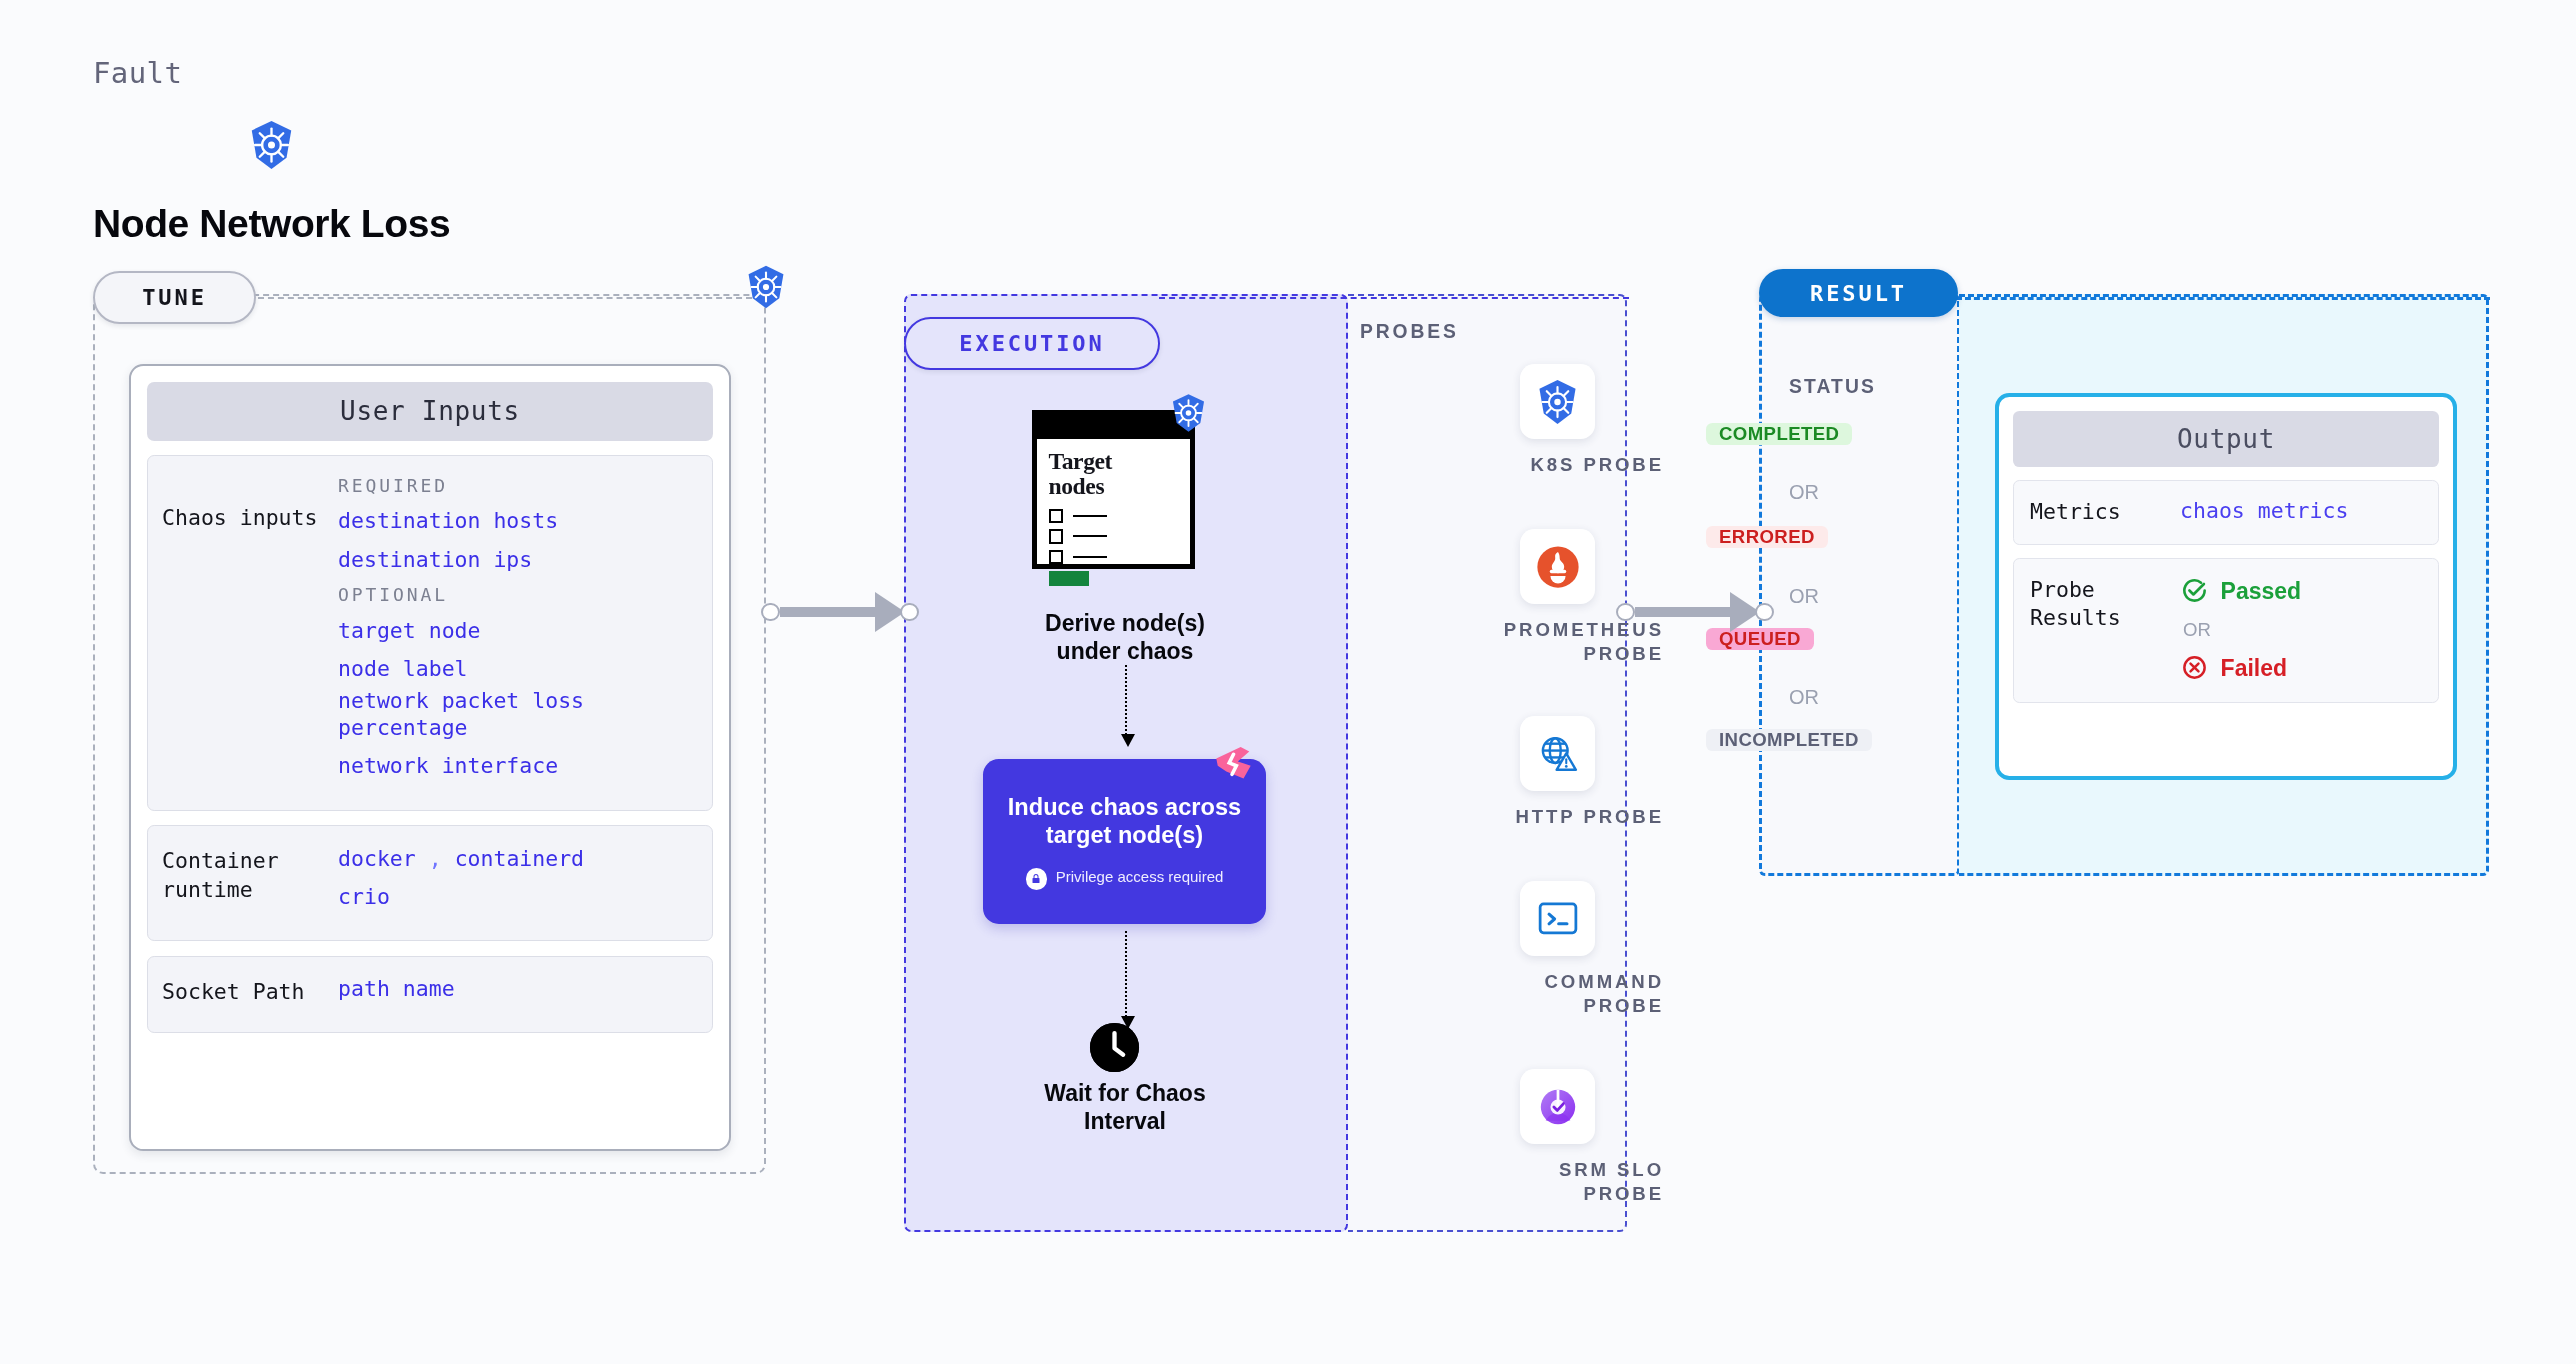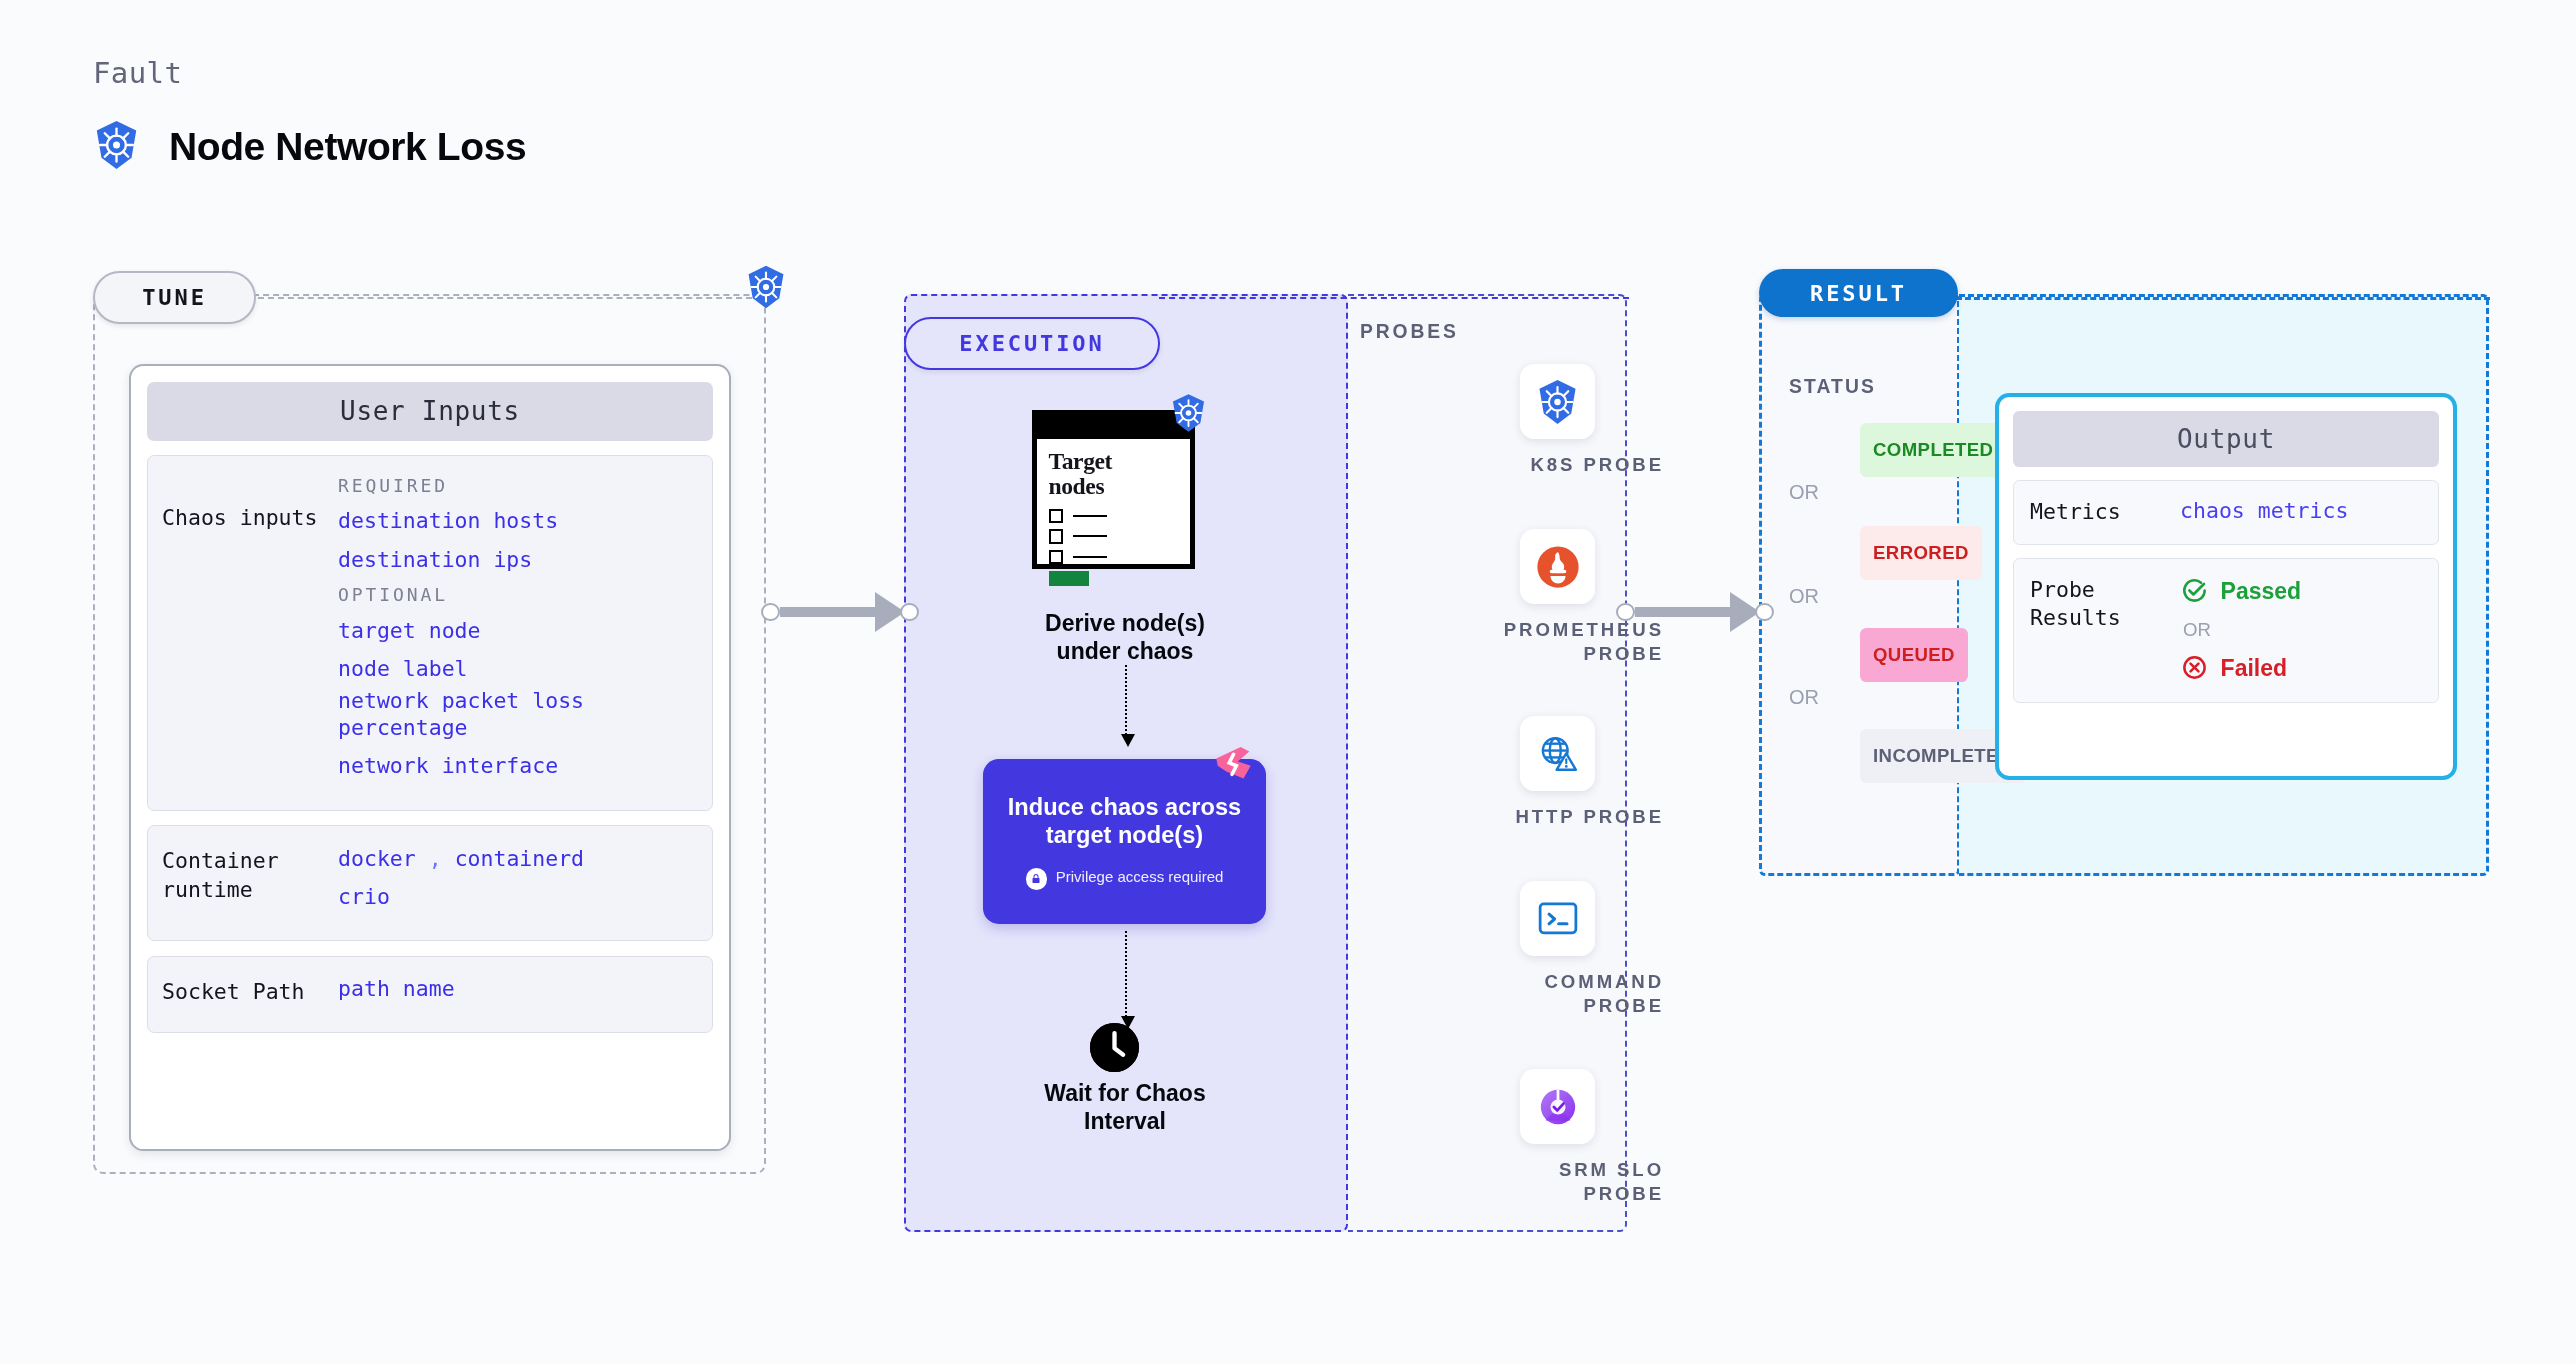--- a/index.html
+++ b/index.html
@@ -10,21 +10,21 @@
     overflow: hidden;
   }
   .stage { position: relative; width: 2576px; height: 1365px; }
 
   
   .fault-label {
     position: absolute; left: 93px; top: 56px;
     font-family: "DejaVu Sans Mono", monospace;
     font-size: 29px; color: #63657a; letter-spacing: 0.4px;
   }
-  .title-row { position: absolute; left: 93px; top: 120px; display: flex; align-items: center; gap: 29px; }
+  .title-row { position: absolute; left: 93px; top: 120px; display: flex; align-items: center; gap: 29px; flex-direction: column; }
   .title-text {
     font-family: "Liberation Sans", sans-serif;
     font-size: 39px; font-weight: 700; color: #07080d; letter-spacing: -0.4px;
   }
 
   
   .pill {
     position: absolute; display: flex; align-items: center; justify-content: center;
     font-family: "DejaVu Sans Mono", monospace;
     font-weight: 700; letter-spacing: 2.9px; z-index: 6;
@@ -185,24 +185,24 @@
   .result-out-panel {
     position: absolute; left: 1959px; top: 294px; width: 530px; height: 582px;
     background: #e9f8fd; border: 3.6px dashed #1279db; border-left: none; border-radius: 0 5.7px 5.7px 0;
   }
   .status-title {
     position: absolute; left: 1789px; top: 376px;
     font-family: "Liberation Sans", sans-serif;
     font-size: 19.3px; font-weight: 700; color: #5c6076; letter-spacing: 2.1px;
   }
   .badge {
-    position: absolute; left: 1860px;
+    position: absolute; left: 1706px;
     font-family: "Liberation Sans", sans-serif; font-weight: 700;
     font-size: 18.6px; letter-spacing: 0.4px;
-    padding: 16px 13px; border-radius: 6.4px; white-space: nowrap;
+    padding: 0 13px; border-radius: 6.4px; white-space: nowrap;
   }
   .or-text {
     position: absolute; left: 1789px;
     font-family: "Liberation Sans", sans-serif; font-size: 20px; color: #9aa0b0;
   }
 
   .output-card {
     position: absolute; left: 1995px; top: 393px; width: 462px; height: 387px;
     background: #ffffff; border: 4.3px solid #26b0e8; border-radius: 14.3px; padding: 14.3px;
   }

